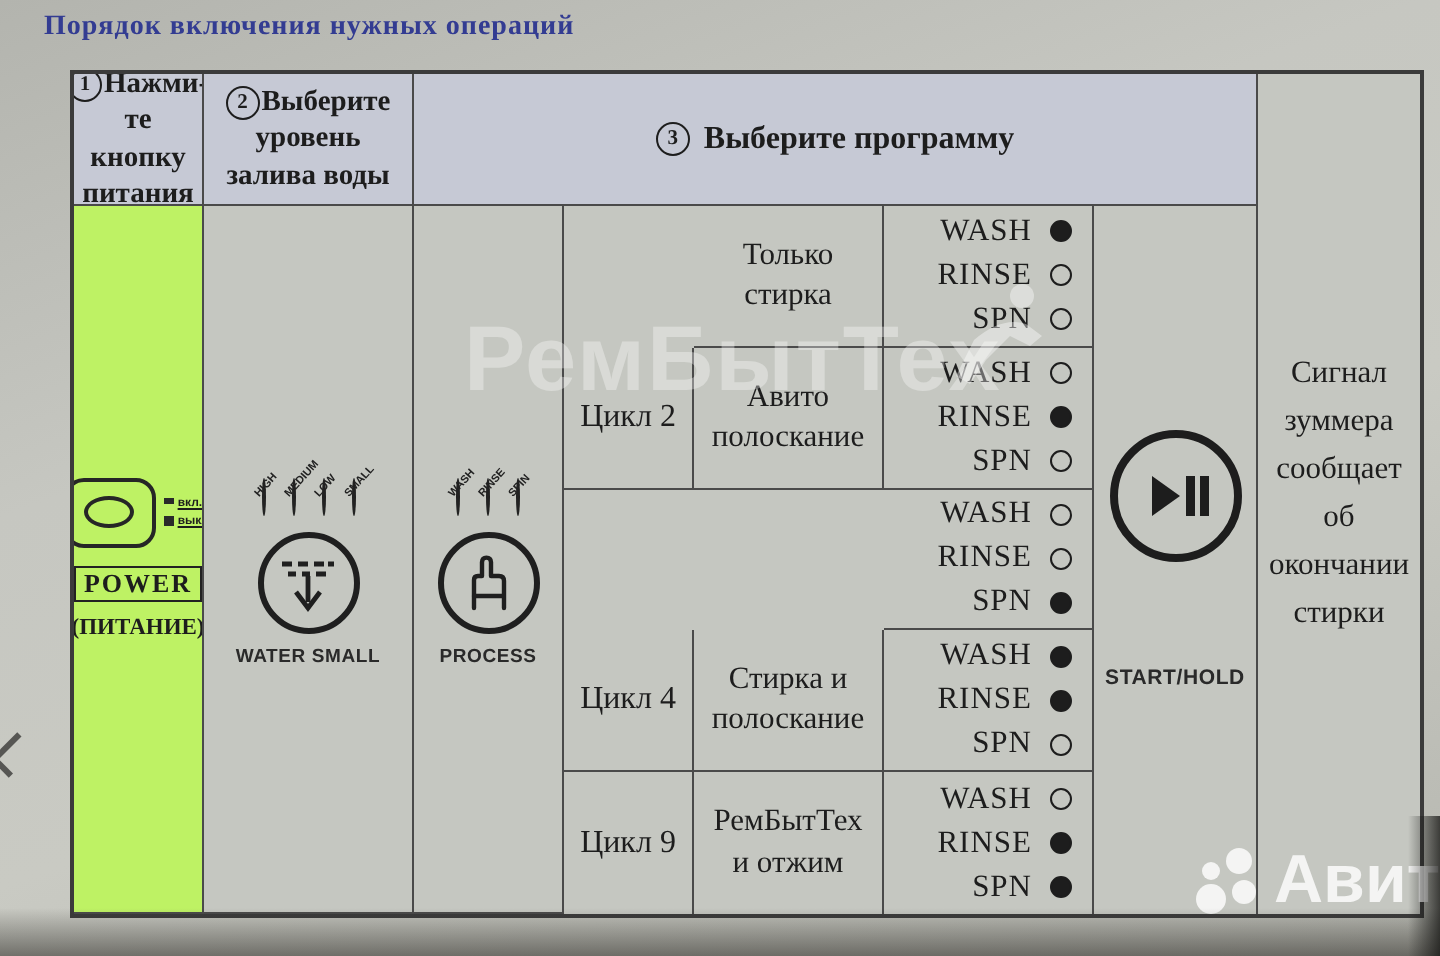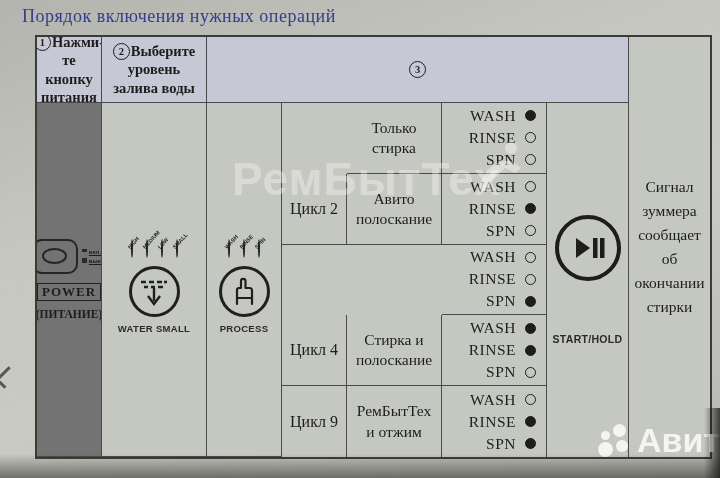--- a/index.html
+++ b/index.html
@@ -6,21 +6,21 @@
   .stage{
     position:relative;
     width:720px;height:478px;
     overflow:hidden;
     background:linear-gradient(160deg,#b3b4ae 0%,#c6c7c1 35%,#c9cac3 60%,#b6b7b0 100%);
     font-family:"Liberation Serif", serif;
     color:#1d1d1d;
   }
   .page-title{
     position:absolute;left:22px;top:6px;
-    font-size:18px;font-weight:normal;color:#32399299;
+    font-size:14px;font-weight:bold;color:#32399299;
     color:#333c92;letter-spacing:.5px;
   }
   
   .op-table{
     position:absolute;left:35px;top:35px;
     display:grid;
     grid-template-columns:65px 105px 75px 65px 95px 105px 82px 81px;
     grid-template-rows:66px repeat(5,70.8px);
     border:2px solid #3b3b3b;
     background:#c5c7c1;
@@ -30,21 +30,21 @@
     border-bottom:1.5px solid #4a4a4a;
     display:flex;flex-direction:column;align-items:center;justify-content:center;
     text-align:center;overflow:hidden;
   }
   .cell.last-col{border-right:none;}
   .cell.last-row{border-bottom:none;}
   .hdr{background:#c6c9d5;font-weight:bold;font-size:14.5px;line-height:1.25;}
   .h1{grid-column:1;grid-row:1;}
   .h2{grid-column:2;grid-row:1;}
   .h3{grid-column:3/8;grid-row:1;font-size:16px;}
-  .power-cell{grid-column:1;grid-row:2/7;background:#737373;}
+  .power-cell{grid-column:1;grid-row:2/7;background:#bef264;}
   .water-cell{grid-column:2;grid-row:2/7;}
   .process-cell{grid-column:3;grid-row:2/7;}
   .starthold-cell{grid-column:7;grid-row:2/7;gap:46px;}
   .buzzer-cell{grid-column:8;grid-row:1/7;font-size:15.5px;line-height:1.55;padding:0 6px;}
   .cyc-name{grid-column:4;font-size:16px;}
   .cyc-desc{grid-column:5;font-size:15.5px;line-height:1.3;padding:0 8px;}
   .cyc-ind{grid-column:6;align-items:stretch;justify-content:center;gap:3px;padding:0 10px 0 0;}
   .r0{grid-row:2}.r1{grid-row:3}.r2{grid-row:4}.r3{grid-row:5}.r4{grid-row:6}
   .circ-num{
     display:inline-flex;width:15px;height:15px;border:1.6px solid #1d1d1d;border-radius:50%;
@@ -126,20 +126,21 @@
       <span class="first-line">
         <span class="circ-num">2</span>
           <span>Выберите</span>
       </span>
       <span class="hdr-line">уровень</span>
       <span class="hdr-line">залива воды</span>
     </div>
     <div class="cell hdr h3">
       <span class="h3-inner">
         <span class="circ-num">3</span>
+        <span>Выберите программу</span>
       </span>
     </div>
 
     <div class="cell power-cell">
       <div class="pwr-top">
         <span class="pwr-btn">
             <span class="pwr-oval"></span>
           </span>
         <span class="pwr-states">
           <span class="pwr-state">

